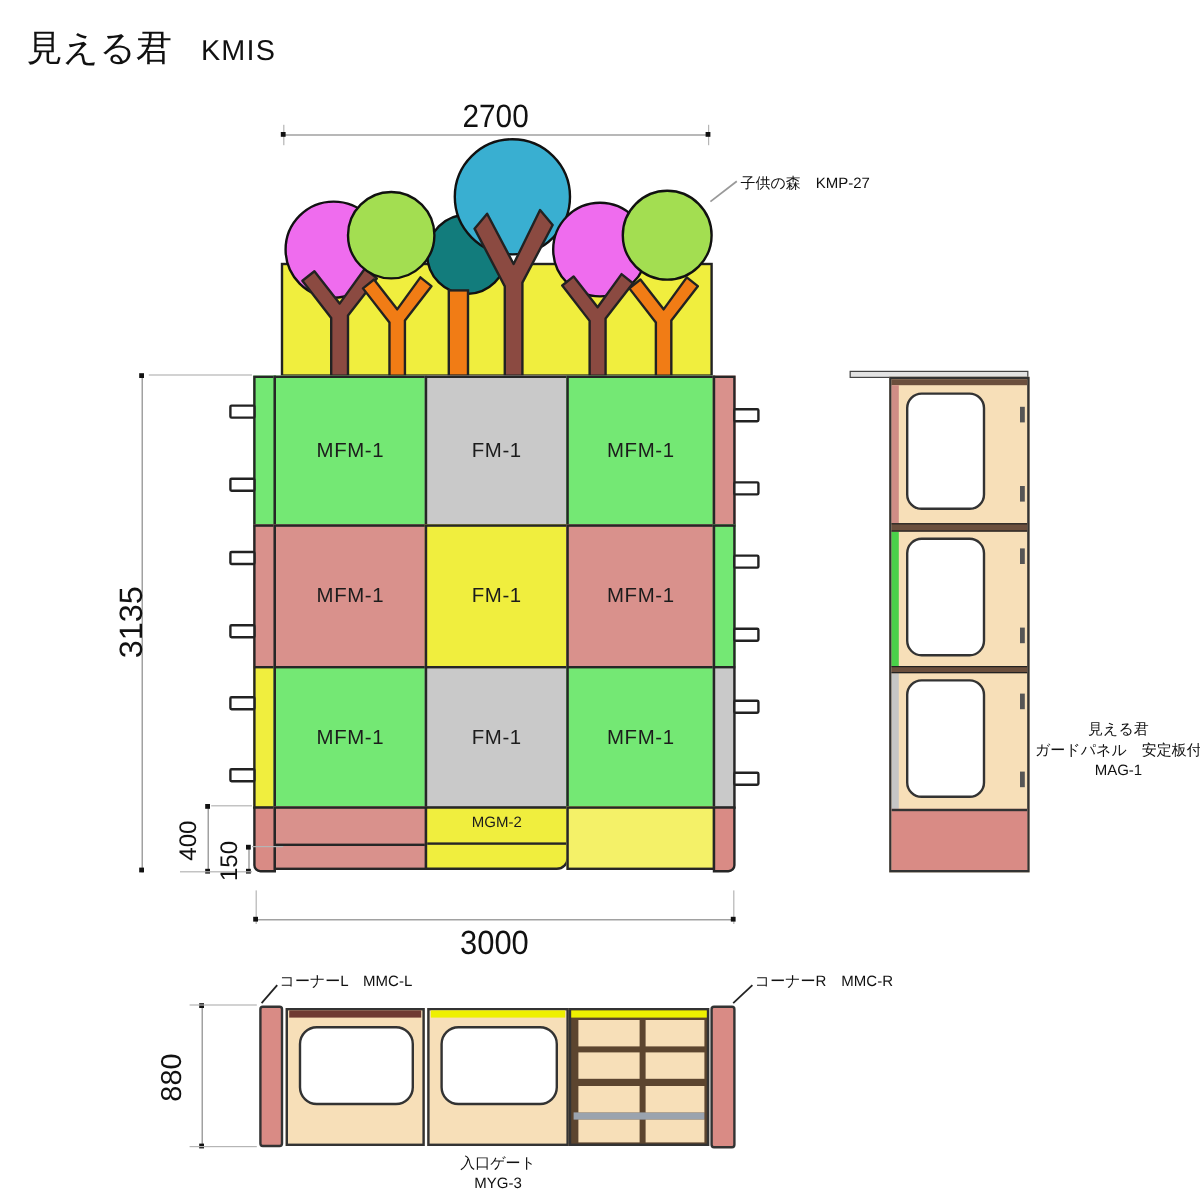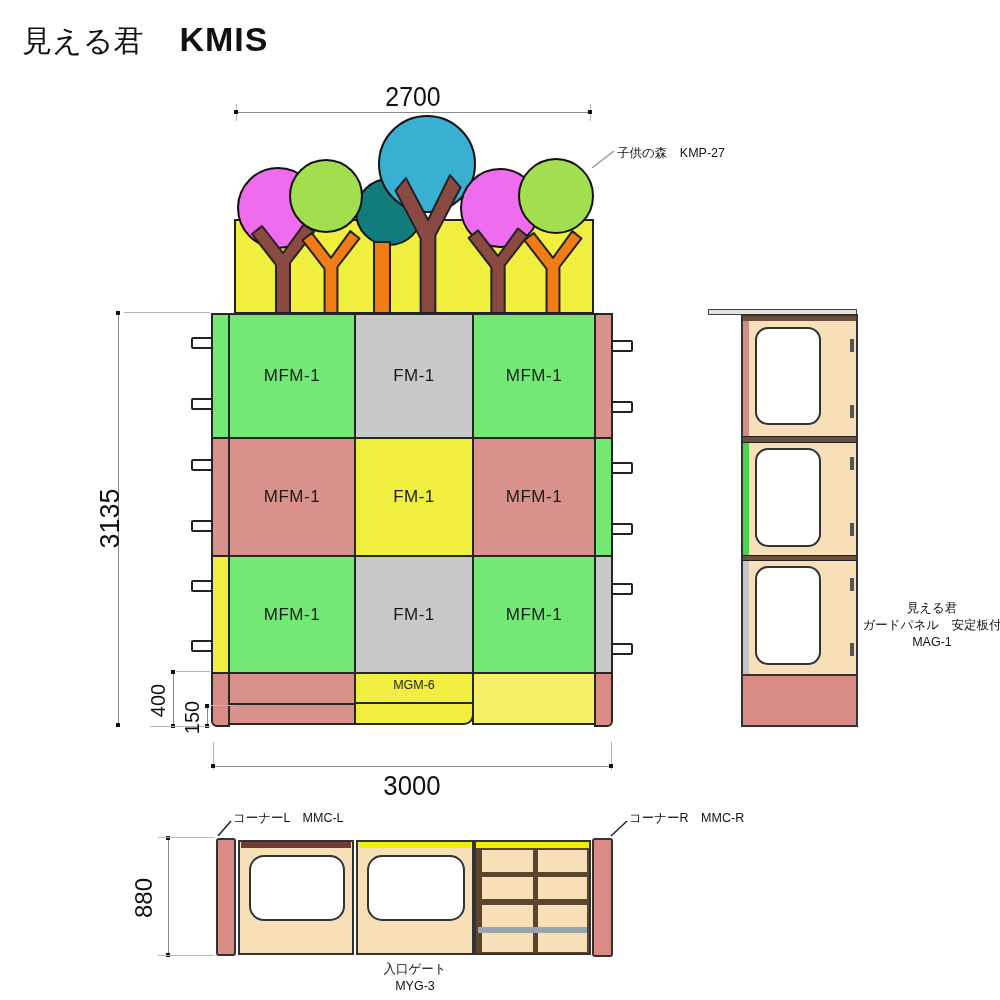--- a/index.html
+++ b/index.html
@@ -2,21 +2,21 @@
 <html><head>
 <meta charset="utf-8">
 <style>
   html,body{margin:0;padding:0;background:#fff;}
   #canvas{position:relative;width:1000px;height:1000px;background:#fff;overflow:hidden;
           font-family:"Liberation Sans","DejaVu Sans",sans-serif;color:#1c1c1c;padding-left:46px;}
   .abs{position:absolute;}
   .title{display:flex;align-items:baseline;white-space:nowrap;color:#111;}
   .title .t1{font-size:30px;}
   .title .t2{font-size:30px;margin-left:40px;}
-  .title .t3{font-size:34px;margin-left:36px;letter-spacing:1px;font-weight:bold;}
+  .title .t3{font-size:24px;margin-left:24px;letter-spacing:1px;}
   .cell{position:absolute;box-sizing:border-box;border:2px solid #262626;
         display:flex;align-items:center;justify-content:center;
         font-size:17px;letter-spacing:.5px;color:#1c1c1c;}
   .strip{position:absolute;box-sizing:border-box;border:2px solid #262626;}
   .tab{position:absolute;box-sizing:border-box;width:22px;height:12px;background:#fff;
        border:2px solid #222;border-radius:2px;}
   .dimline-h{position:absolute;border-top:1.5px solid #8a8a8a;height:0;}
   .dimline-v{position:absolute;border-left:1.5px solid #8a8a8a;width:0;}
   .extline-h{position:absolute;border-top:1px solid #b5b5b5;height:0;}
   .extline-v{position:absolute;border-left:1px solid #b5b5b5;width:0;}
@@ -100,21 +100,21 @@
   <div class="cell" style="left: 472px; top: 555px; width: 124px; height: 119px; background-color: rgb(116, 232, 116);">
       <span>MFM-1</span>
     </div>
   <div class="strip" style="left: 594px; top: 555px; width: 19px; height: 119px; background-color: rgb(201, 201, 201);"></div>
 
   <div class="strip" style="left: 211px; top: 672px; width: 19px; height: 55px; border-radius: 0px 0px 0px 6px; background-color: rgb(217, 139, 133);"></div>
   <div class="strip" style="left: 228px; top: 672px; width: 128px; height: 53px; background-color: rgb(217, 145, 140);">
     <div class="abs" style="left:0;top:29px;width:124px;border-top:2px solid #262626;"></div>
   </div>
   <div class="strip" style="left: 354px; top: 672px; width: 120px; height: 53px; border-radius: 0px 0px 10px; text-align: center; background-color: rgb(240, 238, 62);">
-    <div class="abs" style="left:0;top:4px;width:116px;font-size:12.5px;">MGM-6</div>
+    <div class="abs" style="left:0;top:4px;width:116px;font-size:12.5px;">MGM-2</div>
     <div class="abs" style="left:0;top:28px;width:116px;border-top:2px solid #262626;"></div>
   </div>
   <div class="strip" style="left: 472px; top: 672px; width: 124px; height: 53px; background-color: rgb(244, 241, 104);"></div>
   <div class="strip" style="left: 594px; top: 672px; width: 19px; height: 55px; border-radius: 0px 0px 6px; background-color: rgb(217, 139, 133);"></div>
 
   <div class="tab" style="left:191px;top:337px;"></div>
   <div class="tab" style="left:191px;top:398px;"></div>
   <div class="tab" style="left:191px;top:459px;"></div>
   <div class="tab" style="left:191px;top:520px;"></div>
   <div class="tab" style="left:191px;top:580px;"></div>

